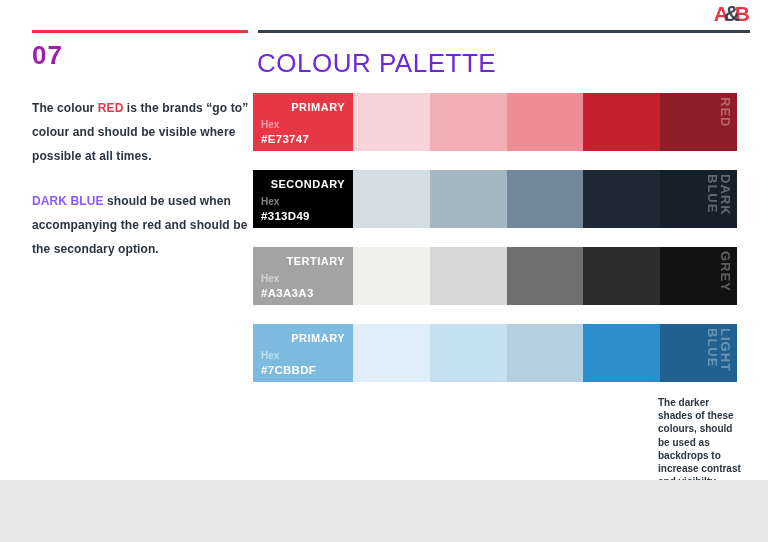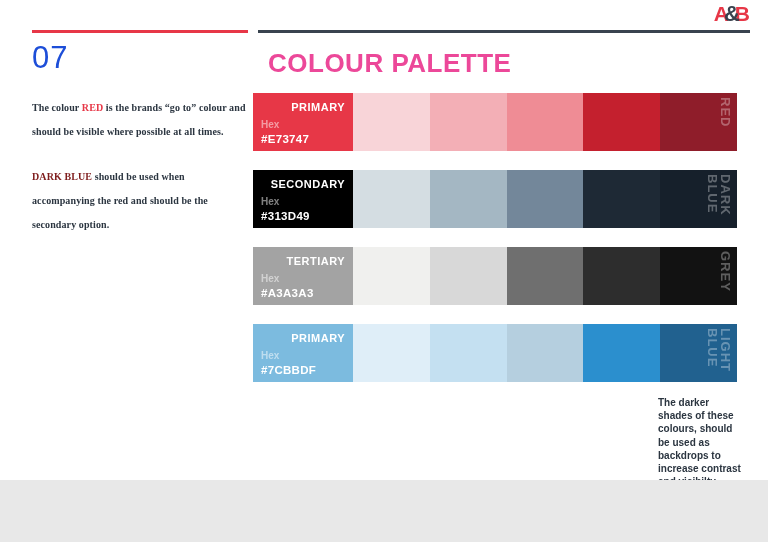--- a/index.html
+++ b/index.html
@@ -12,30 +12,30 @@
   
   .rule { position:absolute; top:30px; height:3px; }
   .rule-red { left:32px; width:216px; background:#E73747; }
   .rule-dark { left:258px; width:492px; background:#39434F; }
   
   .logo { position:absolute; top:3px; right:20px; font-size:21px; font-weight:800;
           letter-spacing:-2px; line-height:22px; }
   .logo .la, .logo .lb { color:#E73747; }
   .logo .lamp { color:#39424E; position:relative; z-index:2; margin:0 -3px; font-size:22px; }
   
-  .pagenum { position:absolute; left:32px; top:40px; font-size:31px; font-weight:400;
-             color:#1d4ed8; letter-spacing:1px; }
+  .pagenum { position:absolute; left:32px; top:40px; font-size:26px; font-weight:700;
+             color:#a21caf; letter-spacing:1px; }
   
   .intro { position:absolute; left:32px; top:96px; width:218px; }
-  .intro p { font-size:10px; line-height:24px; font-weight:600; color:#2B3540;
-             letter-spacing:.1px; margin:0 0 21px 0;font-family:Liberation Serif, serif; }
+  .intro p { font-size:12px; line-height:24px; font-weight:600; color:#2B3540;
+             letter-spacing:.1px; margin:0 0 21px 0; }
   .intro .hl { font-weight:600; }
   
-  .heading { position:absolute; left:268px; top:48px; font-size:26px; font-weight:700;
-             color:#ec4899; letter-spacing:.5px; }
+  .heading { position:absolute; left:257px; top:48px; font-size:26px; font-weight:400;
+             color:#6d28d9; letter-spacing:.5px; }
   
   .palette { position:absolute; left:253px; top:93px; width:484px; }
   .prow { display:flex; height:58px; margin-bottom:19px;justify-content:flex-end; }
   .cell { flex:1 1 auto; position:relative; }
   .cell.main { flex:0 0 100px; }
   .rname { position:absolute; top:8px; right:8px; font-size:11px; font-weight:700;
            color:#ffffff; letter-spacing:.5px; }
   .hexl { position:absolute; left:8px; bottom:21px; font-size:10px; font-weight:600;
           color:rgba(255,255,255,.5); }
   .hexv { position:absolute; left:8px; bottom:6px; font-size:11.5px; font-weight:700;
@@ -56,21 +56,21 @@
 
   <div class="rule rule-red"></div>
   <div class="rule rule-dark"></div>
 
   <div class="logo"><span class="la">A</span><span class="lamp">&amp;</span><span class="lb">B</span></div>
 
   <div class="pagenum">07</div>
 
   <div class="intro">
     <p><span>The colour </span><span class="hl" style="color: rgb(231, 55, 71);">RED</span><span> is the brands “go to” colour and should be visible where possible at all times.</span></p>
-    <p><span></span><span class="hl" style="color: #7f1d1d;">DARK BLUE</span><span> should be used when accompanying the red and should be the secondary option.</span></p>
+    <p><span></span><span class="hl" style="color: #8b5cf6;">DARK BLUE</span><span> should be used when accompanying the red and should be the secondary option.</span></p>
   </div>
 
   <div class="heading">COLOUR PALETTE</div>
 
   <div class="palette">
 
     <div class="prow">
       <div class="cell main" style="background: rgb(231, 55, 71);">
         <span class="rname">PRIMARY</span>
         <span class="hexl">Hex</span>

